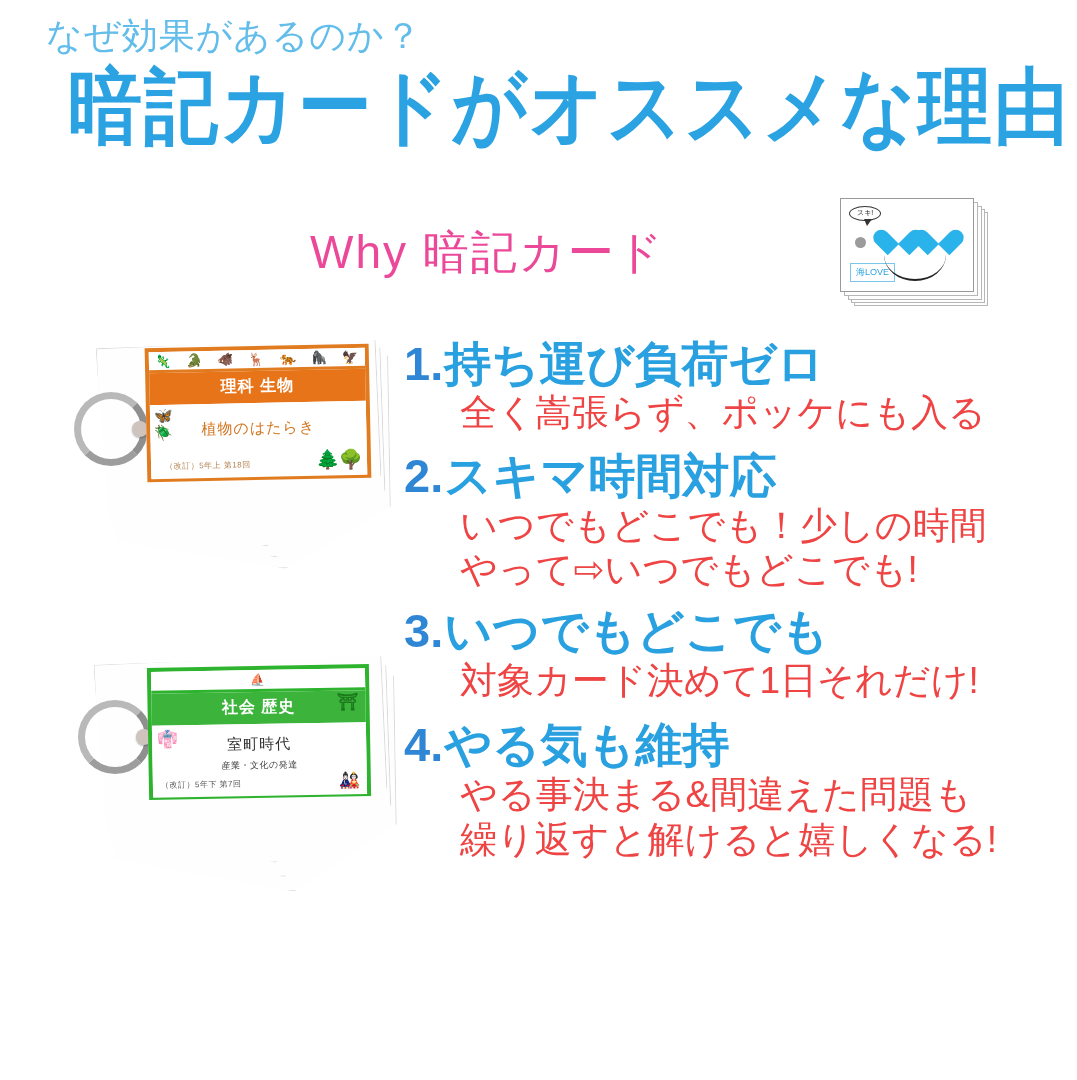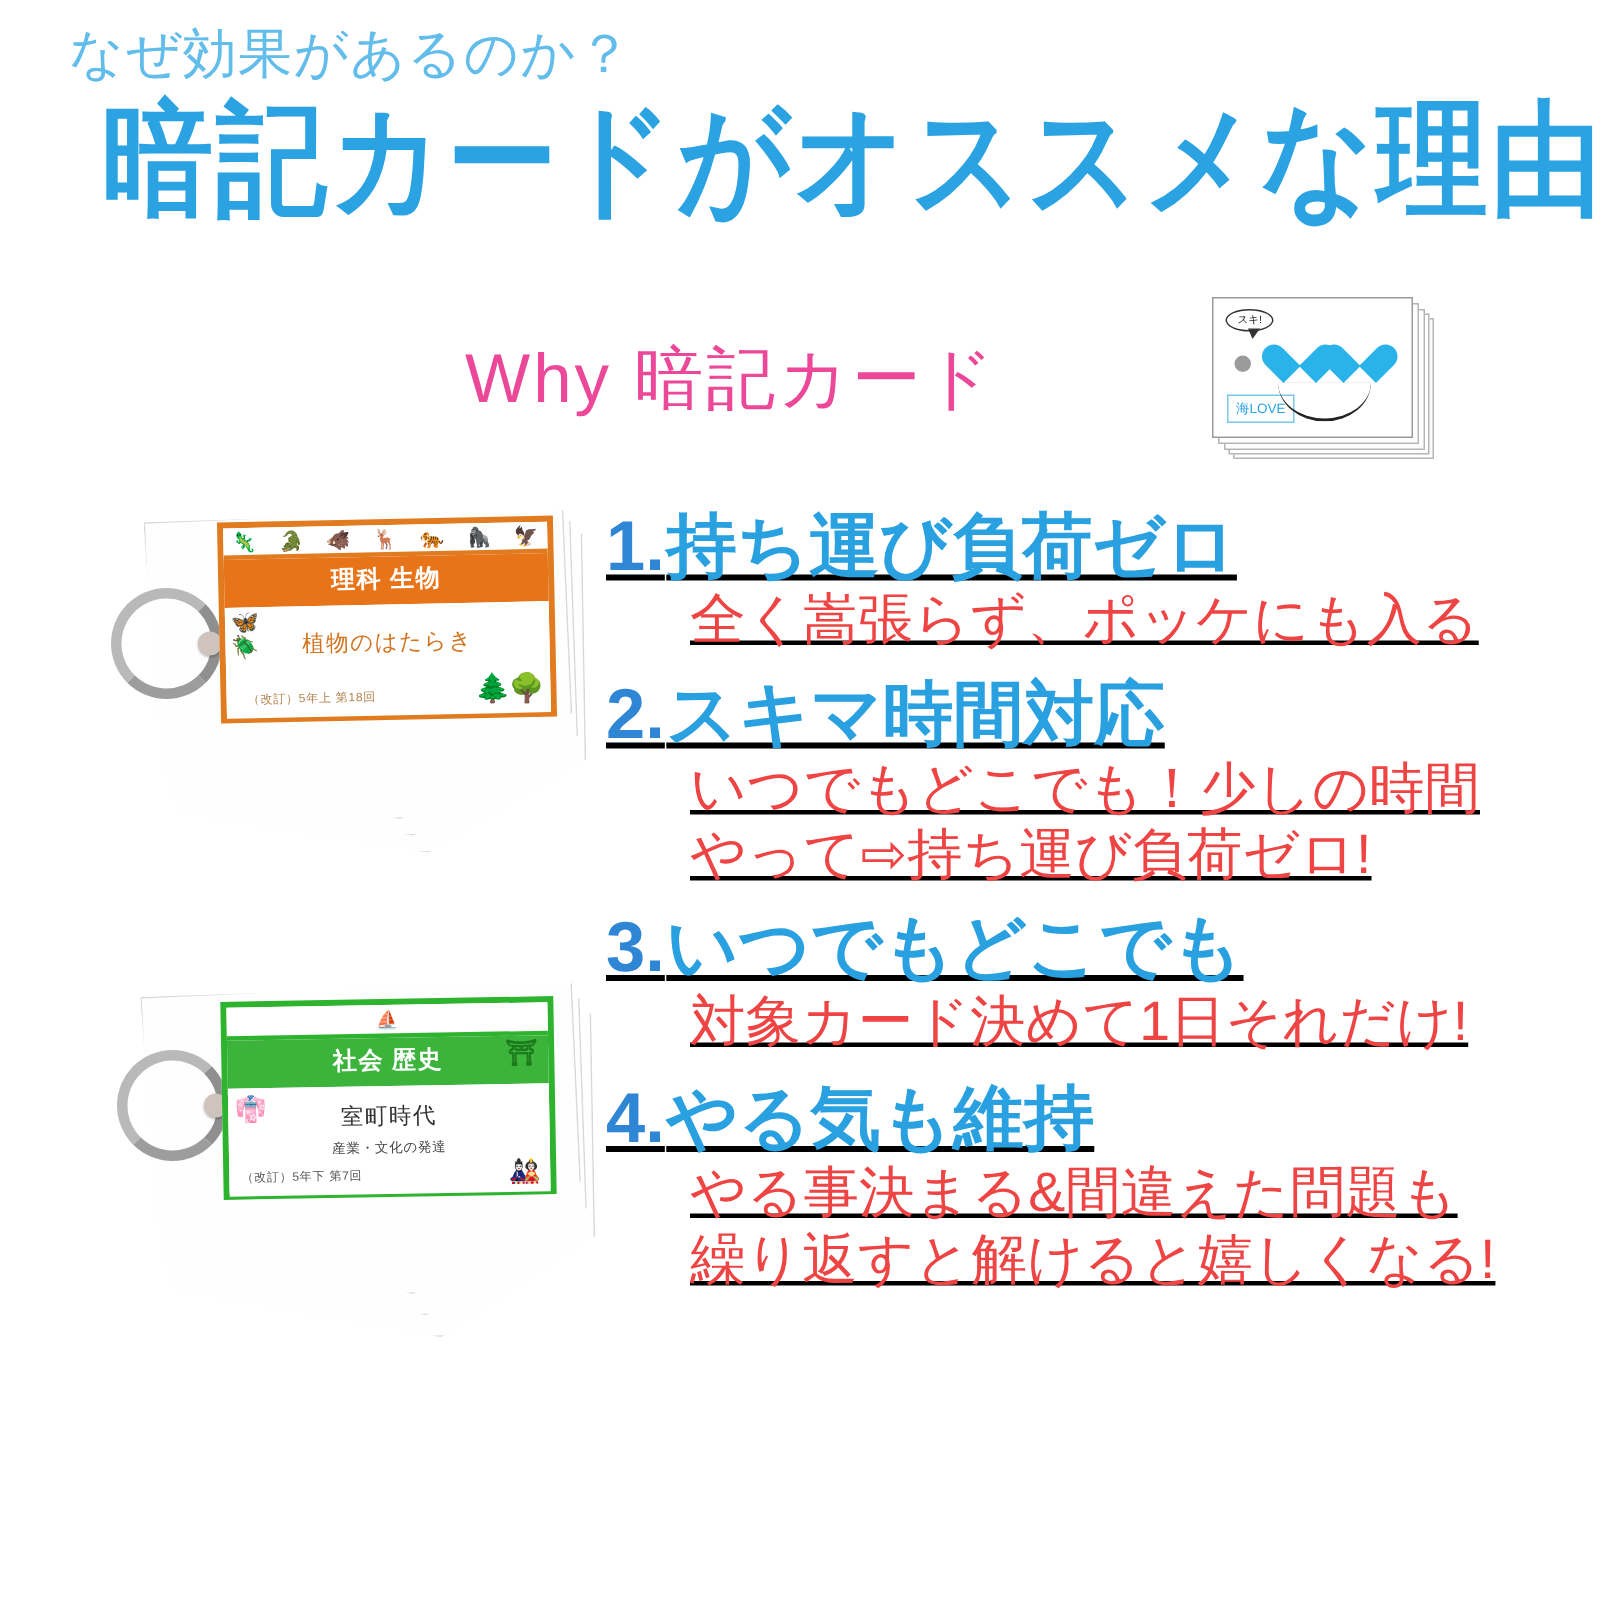--- a/index.html
+++ b/index.html
@@ -26,21 +26,21 @@
 
   
   .why {
     position: absolute; left: 310px; top: 222px;
     font-size: 46px; font-weight: 400; color: #ec4899;
     letter-spacing: 2px; white-space: nowrap;
   }
 
   
   .reasons { position: absolute; left: 404px; top: 336px; width: 640px; }
-  .reason { margin-bottom: 6px; text-decoration: underline; }
+  .reason { margin-bottom: 6px; }
   .r-head {
     font-size: 47px; font-weight: 700; color: #29a0e0;
     letter-spacing: 0px; line-height: 1.18; white-space: nowrap;
   }
   .r-num { color: #2f86d4; margin-right: 1px; }
   .r-sub {
     font-size: 37px; font-weight: 400; color: #ef4444;
     line-height: 1.21; padding-left: 56px; white-space: nowrap;
   }
   .reason.r1 { margin-bottom: 12px; }
@@ -116,21 +116,21 @@
   }
   .cg-band .cg-temple { position: absolute; right: 6px; top: 1px; font-size: 17px; color: #1c7a1c; }
   .cg-body { position: relative; height: 72px; background: #fff; }
   .cg-title { text-align: center; font-size: 15px; color: #333; padding-top: 11px; letter-spacing: 1px; }
   .cg-sub { text-align: center; font-size: 9px; color: #444; padding-top: 5px; letter-spacing: .5px; }
   .cg-meta { position: absolute; left: 8px; bottom: 7px; font-size: 8px; color: #555; letter-spacing: .5px; }
   .cg-ic-l { position: absolute; left: 5px; top: 4px; font-size: 17px; color: #3a3a3a; }
   .cg-ic-r { position: absolute; right: 6px; bottom: 3px; font-size: 17px; color: #3a3a3a; }
 
   
-  .smiley-stack { position: absolute; left: 808px; top: 198px; width: 150px; height: 112px; }
+  .smiley-stack { position: absolute; left: 840px; top: 198px; width: 150px; height: 112px; }
   .smiley-face {
     position: absolute; left: 0; top: 0; width: 134px; height: 94px;
     background: #fff; border: 1px solid #9a9a9a; z-index: 5;
   }
   .sf-bubble {
     position: absolute; left: 8px; top: 7px;
     border: 1px solid #333; border-radius: 50%;
     padding: 1px 7px 2px; font-size: 7px; color: #222; background: #fff;
   }
   .sf-bubble::after {
@@ -249,21 +249,21 @@
         <span class="r-num">1.</span><span>持ち運び負荷ゼロ</span>
       </div>
       <div class="r-sub">全く嵩張らず、ポッケにも入る</div>
     </div>
 
     <div class="reason r2">
       <div class="r-head">
         <span class="r-num">2.</span><span>スキマ時間対応</span>
       </div>
       <div class="r-sub">いつでもどこでも！少しの時間</div>
-      <div class="r-sub">やって⇨持ち運び負荷ゼロ!</div>
+      <div class="r-sub">やって⇨いつでもどこでも!</div>
     </div>
 
     <div class="reason r3">
       <div class="r-head">
         <span class="r-num">3.</span><span>いつでもどこでも</span>
       </div>
       <div class="r-sub">対象カード決めて1日それだけ!</div>
     </div>
 
     <div class="reason r4">

